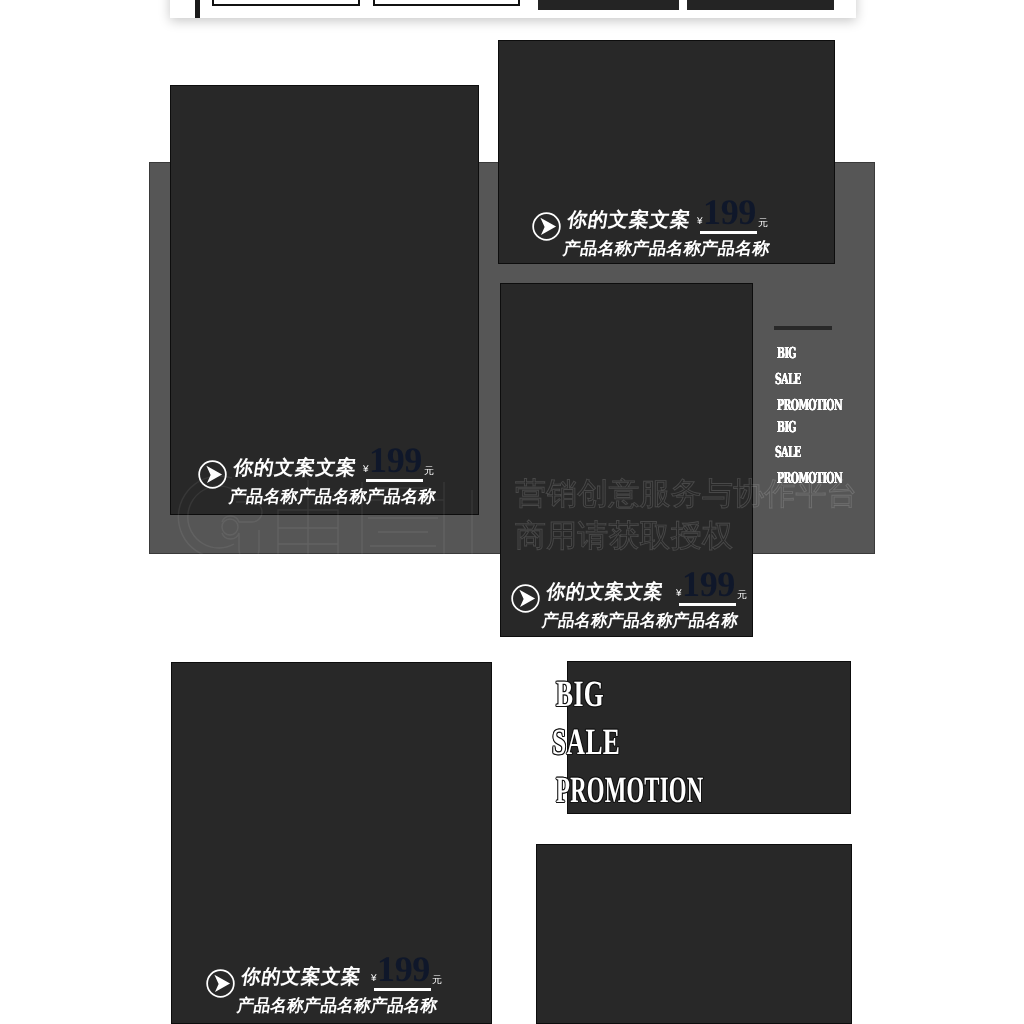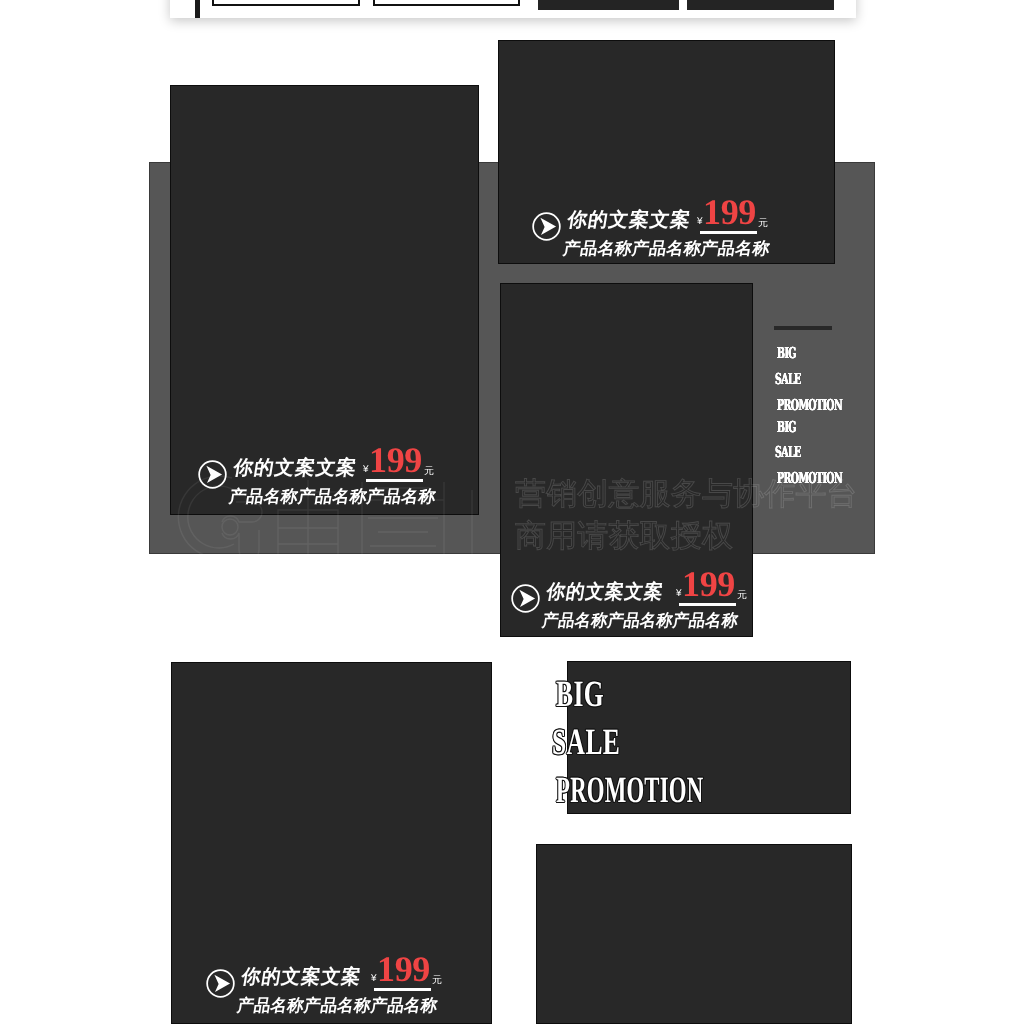--- a/index.html
+++ b/index.html
@@ -8,21 +8,21 @@
   #stage{position:relative;width:1024px;height:1024px;background:#ffffff;overflow:hidden;}
   .dark{position:absolute;background:#282828;box-shadow:inset 0 0 0 1px #0d0d0d;}
   .gray{position:absolute;background:#565656;box-shadow:inset 0 0 0 1px #3a3a3a;}
 
   .promo{position:absolute;color:#fff;white-space:nowrap;width:260px;height:60px;transform-origin:0 0;}
   .circ{position:absolute;left:0px;top:0px;line-height:0;}
   .cjk{position:absolute;font-family:"Liberation Serif",serif;font-weight:bold;color:#fff;
        transform:skewX(-9deg) scaleX(var(--tscale,1));transform-origin:0 100%;
        font-size:19.5px;letter-spacing:0.055em;left:34px;top:-1px;line-height:1;}
   .yen{position:absolute;font-family:"Liberation Sans",sans-serif;font-size:10px;color:#fff;left:165px;top:5px;line-height:1;}
-  .price{position:absolute;font-family:"Liberation Serif",serif;font-weight:bold;color:#ef4444;font-size:36px;
+  .price{position:absolute;font-family:"Liberation Serif",serif;font-weight:bold;color:#0f172a;font-size:36px;
          left:171px;top:-18px;line-height:1;letter-spacing:-0.01em;}
   .unit{position:absolute;font-family:"Liberation Sans",sans-serif;font-size:10px;color:#fff;left:226px;top:7px;line-height:1;}
   .uline{position:absolute;background:#fff;left:168px;top:19px;width:57px;height:3px;}
   .sub{position:absolute;font-family:"Liberation Serif",serif;font-weight:bold;color:#fff;
        transform:skewX(-9deg) scaleX(var(--tscale,1));transform-origin:0 100%;
        font-size:17px;letter-spacing:0.012em;left:30px;top:28px;line-height:1;}
   .slab{position:absolute;font-family:"DejaVu Serif",serif;font-stretch:condensed;font-weight:bold;color:#fff;
        line-height:1;white-space:nowrap;transform:scaleX(0.70);transform-origin:0 50%;letter-spacing:-0.055em;
        text-shadow:0 0 0.6px #fff, 0.4px 0 0.3px #fff, -0.4px 0 0.3px #fff;}
   .sidebar-line{position:absolute;background:#282828;}

